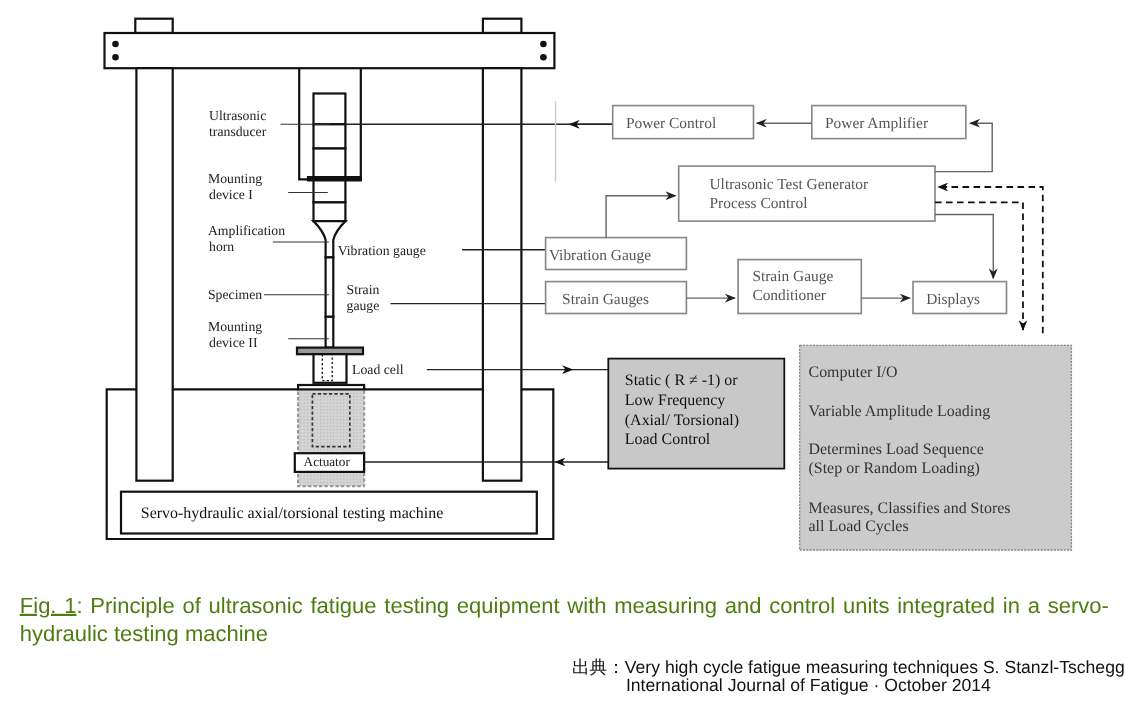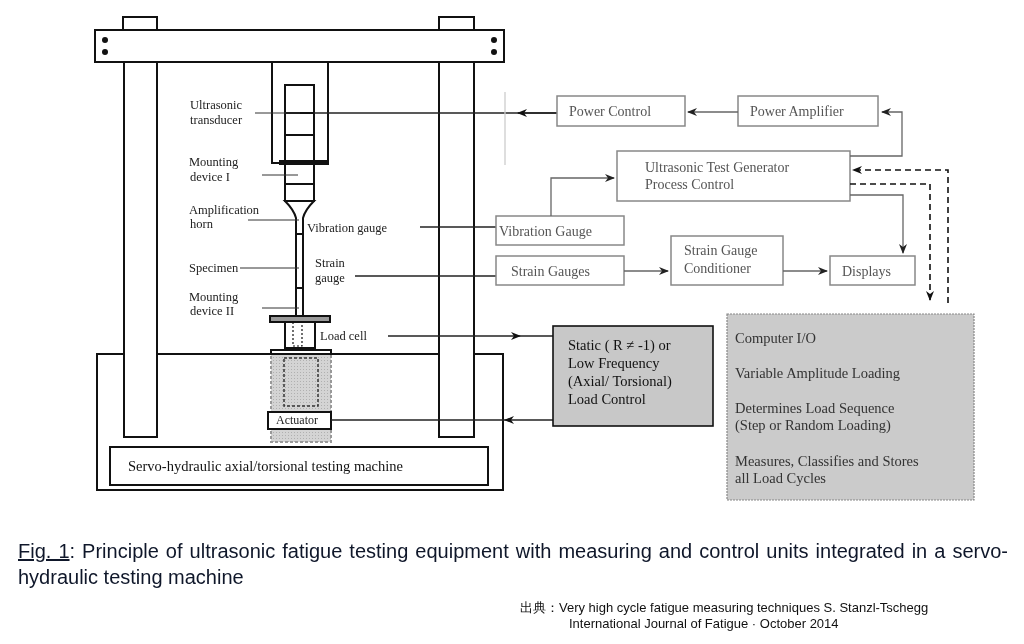--- a/index.html
+++ b/index.html
@@ -6,28 +6,28 @@
   body { width: 1024px; height: 644px; position: relative; overflow: hidden; }
   #diagram { position: absolute; left: 0; top: 0; }
   .serif { font-family: "Liberation Serif", "DejaVu Serif", serif; }
   .lbl { font-size: 12.5px; fill: #222; }
   .box-lbl { font-size: 14px; fill: #555; }
   .big-lbl { font-size: 14.5px; fill: #111; }
   .gray-lbl { font-size: 14.5px; fill: #333; }
   .caption {
     position: absolute; left: 18px; top: 538px; width: 990px;
     font-family: "Liberation Sans", "DejaVu Sans", sans-serif;
-    font-size: 20px; line-height: 26px; color: #0f172a;
+    font-size: 20px; line-height: 26px; color: #4d7c0f;
     text-align: justify; text-align-last: left;
   }
   .caption .fig { text-decoration: underline; }
   .source {
     position: absolute; left: 520px; top: 600px;
     font-family: "Liberation Sans", "DejaVu Sans", sans-serif;
-    font-size: 13px; line-height: 16px; color: #111;
+    font-size: 16px; line-height: 16px; color: #111;
   }
   .source .row2 { padding-left: 49px; }
 </style>
 </head>
 <body>
 
 <svg id="diagram" width="1024" height="644" viewBox="0 0 1024 644">
   <defs>
     <marker id="arrB" markerWidth="10" markerHeight="8" refX="9" refY="4" orient="auto" markerUnits="userSpaceOnUse">
       <path d="M0,0 L10,4 L0,8 L3,4 Z" fill="#111"></path>

